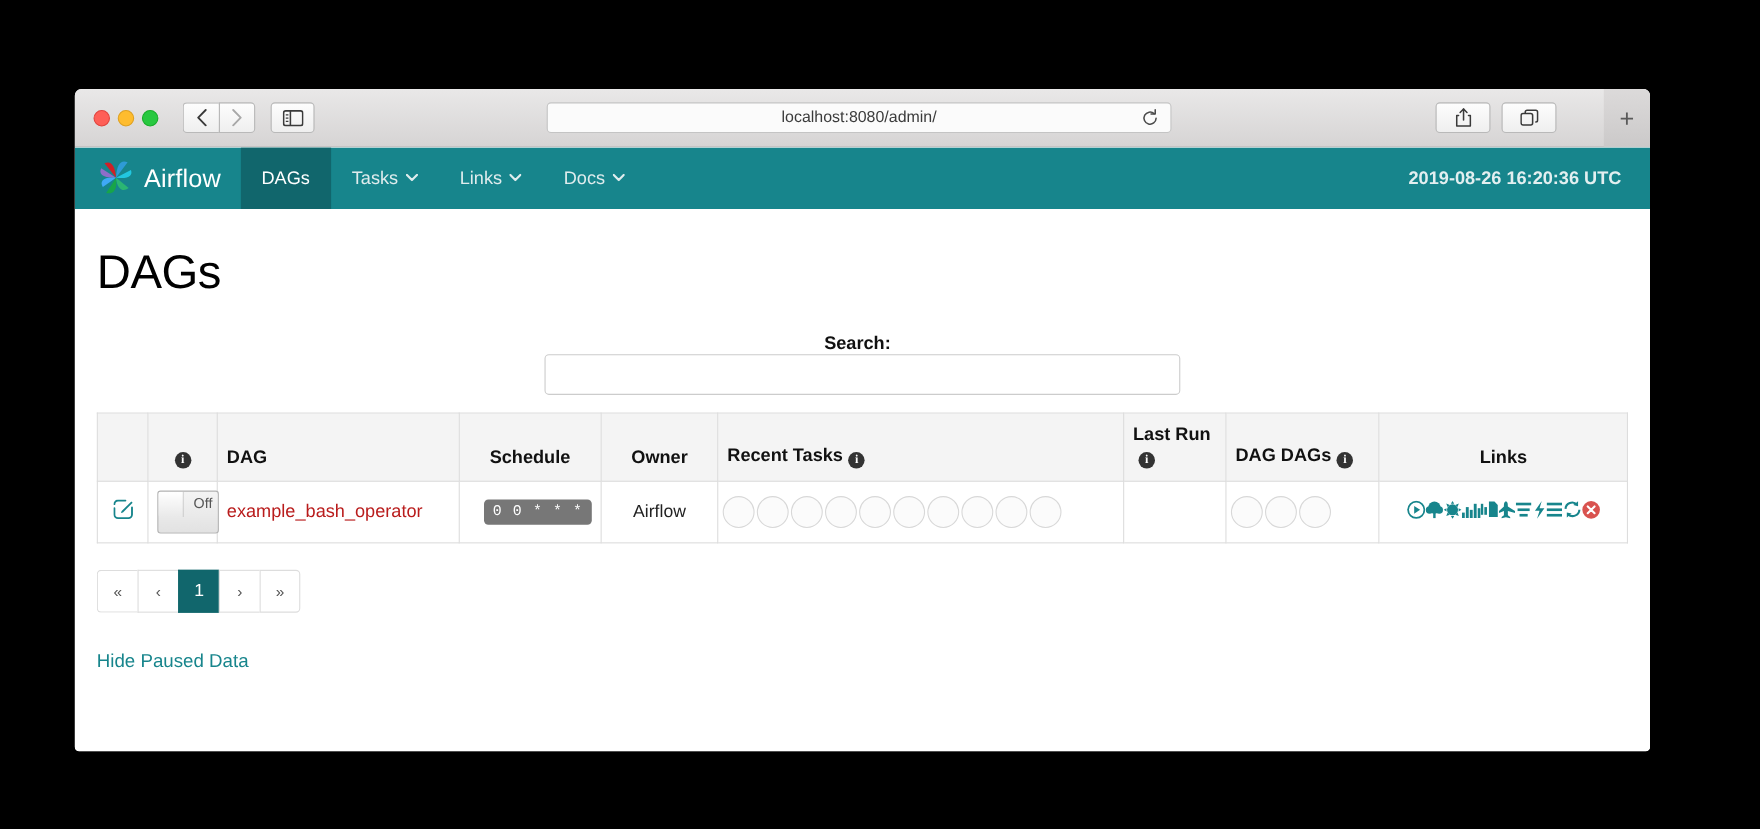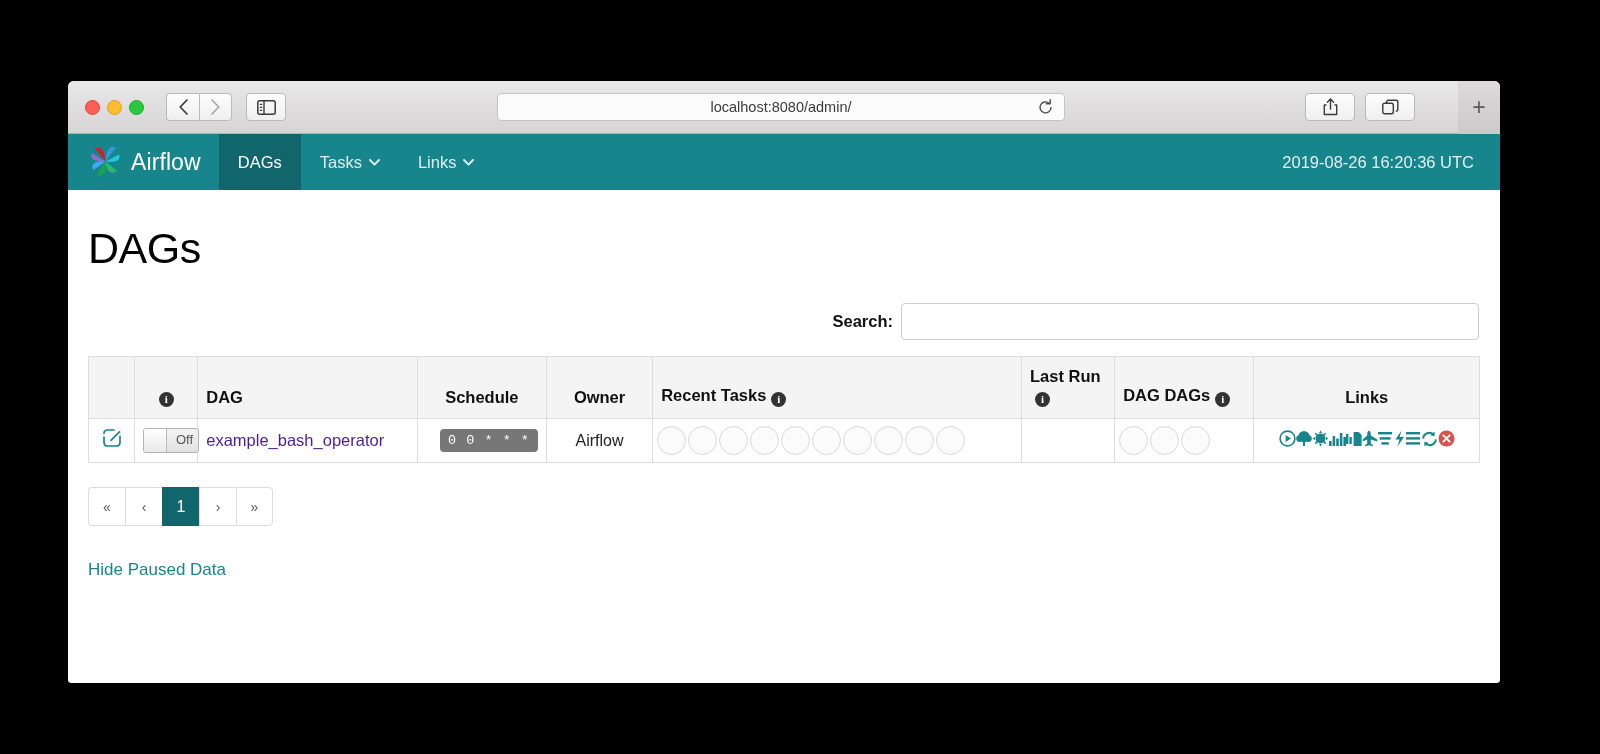--- a/index.html
+++ b/index.html
@@ -93,32 +93,32 @@
     display: flex; align-items: center;
     padding: 0 19px;
     color: #dfeced; font-size: 16.5px;
     white-space: nowrap;
   }
   .nav-item.active { background: #11666c; color: #ffffff; }
   .caret { margin-left: 7px; font-size: 11px; }
   #clock {
     position: absolute; right: 26px; top: 0; bottom: 0;
     display: flex; align-items: center;
-    color: #e3eff0; font-size: 16.5px;
+    color: #e3eff0; font-size: 16.5px; font-weight: bold;
   }
 
   #content { padding: 0 20px 0 20px; background: #fff; }
   #dags-title {
     font-size: 43px; color: #000; font-weight: normal;
     margin: 34px 0 0 0; padding-left: 0px; letter-spacing: -.5px;
   }
 
   #search-row {
     display: flex; justify-content: flex-end; align-items: center;
-    margin-top: 30px; padding-right: 1px;
+    margin-top: 30px; padding-right: 1px; flex-direction: column;
   }
   #search-label { font-size: 16.5px; font-weight: bold; color: #111; margin-right: 8px; }
   #search-input {
     width: 578px; height: 37px;
     border: 1px solid #ccc; border-radius: 4px;
     box-sizing: border-box; padding: 0 10px;
     font-size: 15px; font-family: "Liberation Sans", sans-serif;
     background: #fff;
   }
 
@@ -153,39 +153,39 @@
     font-size: 11px; font-weight: bold; line-height: 15px;
     text-align: center; font-family: "Liberation Serif", serif;
     vertical-align: -2px; margin-left: 5px;
   }
   .info-dot.alone { margin-left: 0; }
 
   .edit-icon { color: #17858c; font-size: 18px; }
 
   .toggle {
     display: inline-block;
-    width: 56px; height: 25px;
+    width: 56px; height: 39px;
     border: 1px solid #b3b3b3; border-radius: 3px;
     background: linear-gradient(to bottom,#f4f4f4,#e2e2e2);
     position: relative; box-sizing: border-box;
     vertical-align: middle;
   }
   .toggle .knob {
     position: absolute; left: 0; top: 0;
     width: 22px; height: 23px;
     background: linear-gradient(to bottom,#ffffff,#e9e9e9);
     border-right: 1px solid #b9b9b9;
     border-radius: 2px 0 0 2px;
   }
   .toggle .tlabel {
     position: absolute; right: 5px; top: 3px;
     font-size: 13px; color: #555;
   }
 
-  .dag-link { color: #4c1d95; text-decoration: none; font-size: 16.5px; }
+  .dag-link { color: #b91c1c; text-decoration: none; font-size: 16.5px; }
 
   .schedule-badge {
     display: inline-block;
     background: #777777; color: #ffffff;
     font-family: "Liberation Mono", monospace;
     font-size: 13.5px;
     padding: 4px 8px; border-radius: 4px;
     letter-spacing: 1px;
   }
 
@@ -309,20 +309,26 @@
               <span>DAGs</span>
             </div>
             <div class="nav-item">
               <span>Tasks</span>
               <span class="caret"><svg width="11" height="7" viewBox="0 0 11 7">
                   <path d="M1 1 L5.5 5.6 L10 1" stroke="currentColor" stroke-width="2" fill="none" stroke-linecap="round" stroke-linejoin="round"></path>
                 </svg></span>
             </div>
             <div class="nav-item">
               <span>Links</span>
+              <span class="caret"><svg width="11" height="7" viewBox="0 0 11 7">
+                  <path d="M1 1 L5.5 5.6 L10 1" stroke="currentColor" stroke-width="2" fill="none" stroke-linecap="round" stroke-linejoin="round"></path>
+                </svg></span>
+            </div>
+            <div class="nav-item">
+              <span>Docs</span>
               <span class="caret"><svg width="11" height="7" viewBox="0 0 11 7">
                   <path d="M1 1 L5.5 5.6 L10 1" stroke="currentColor" stroke-width="2" fill="none" stroke-linecap="round" stroke-linejoin="round"></path>
                 </svg></span>
             </div>
           </div>
         <div id="clock">
           <span>2019-08-26 16:20:36 UTC</span>
         </div>
       </div>
 

